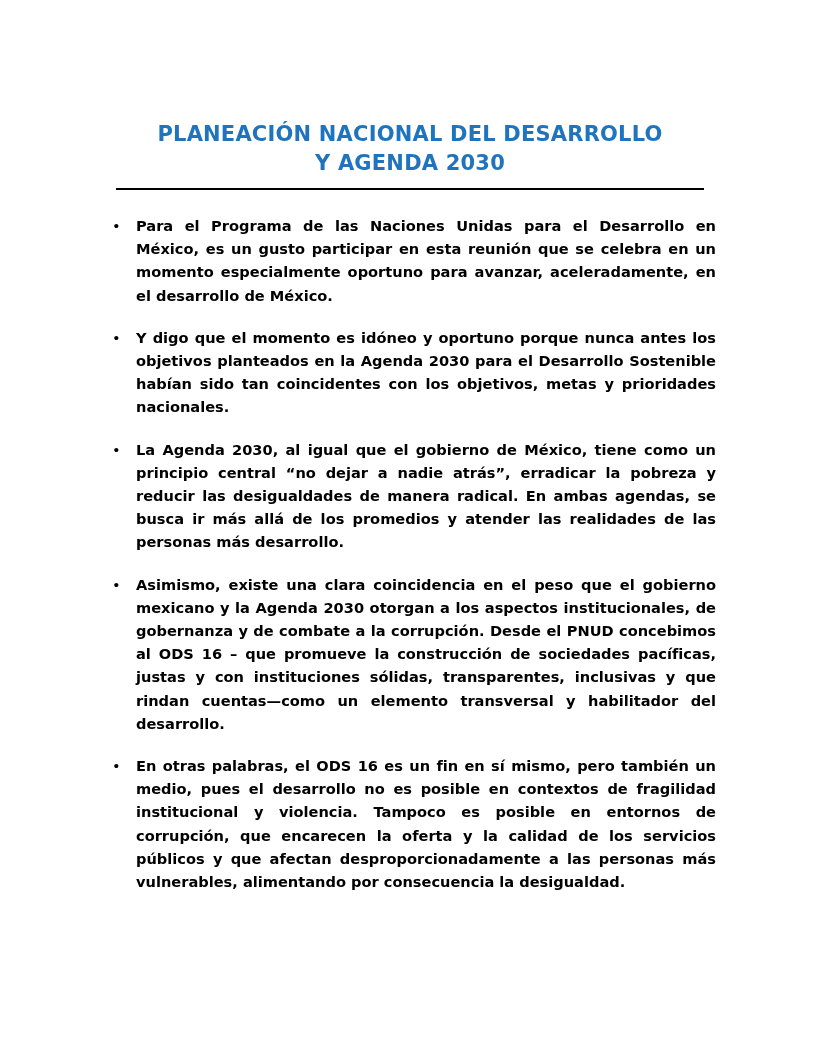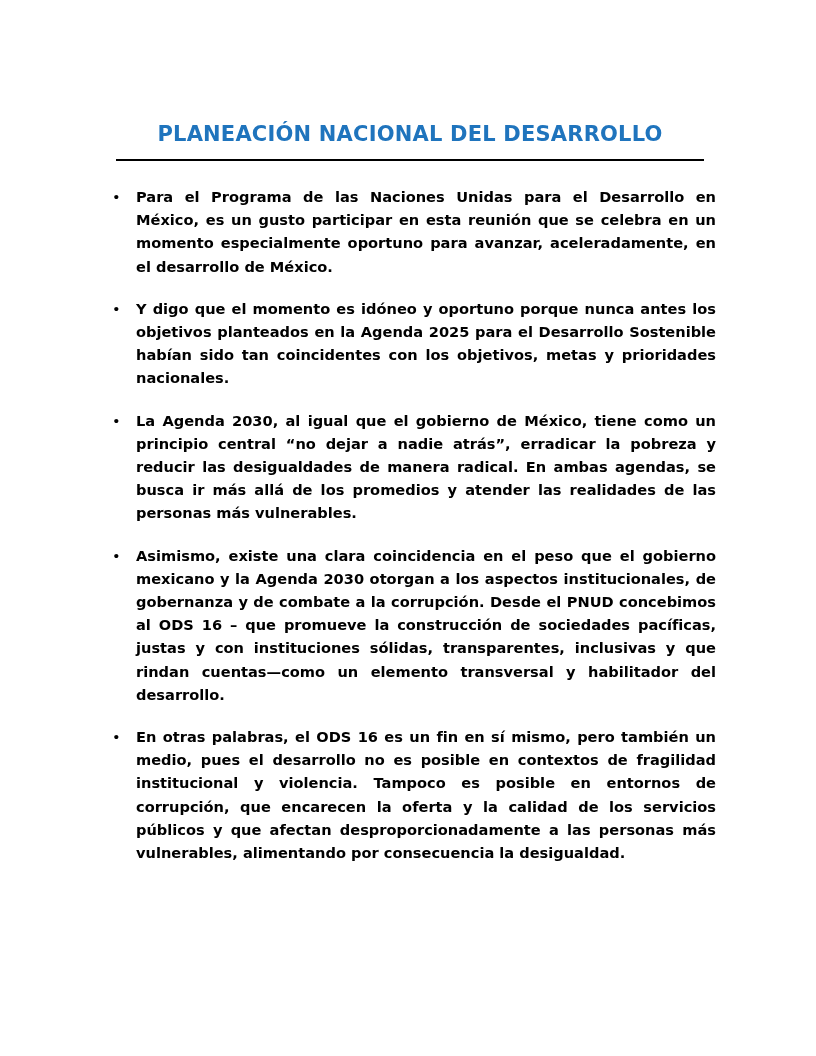--- a/index.html
+++ b/index.html
@@ -72,36 +72,37 @@
     font-weight: bold;
   }
 </style>
 </head>
 <body>
 
 <div class="page">
 
   <h1 class="doc-title">
     <span class="title-line">PLANEACIÓN NACIONAL DEL DESARROLLO</span>
+    <span class="title-line">Y AGENDA 2030</span>
   </h1>
 
   <div class="rule"></div>
 
   <ul class="body-list">
     <li class="body-item">
       <span class="bullet">•</span>
       <span class="text">Para el Programa de las Naciones Unidas para el Desarrollo en México, es un gusto participar en esta reunión que se celebra en un momento especialmente oportuno para avanzar, aceleradamente, en el desarrollo de México.</span>
     </li>
     <li class="body-item">
       <span class="bullet">•</span>
-      <span class="text">Y digo que el momento es idóneo y oportuno porque nunca antes los objetivos planteados en la Agenda 2025 para el Desarrollo Sostenible habían sido tan coincidentes con los objetivos, metas y prioridades nacionales.</span>
+      <span class="text">Y digo que el momento es idóneo y oportuno porque nunca antes los objetivos planteados en la Agenda 2030 para el Desarrollo Sostenible habían sido tan coincidentes con los objetivos, metas y prioridades nacionales.</span>
     </li>
     <li class="body-item">
       <span class="bullet">•</span>
-      <span class="text">La Agenda 2030, al igual que el gobierno de México, tiene como un principio central “no dejar a nadie atrás”, erradicar la pobreza y reducir las desigualdades de manera radical. En ambas agendas, se busca ir más allá de los promedios y atender las realidades de las personas más vulnerables.</span>
+      <span class="text">La Agenda 2030, al igual que el gobierno de México, tiene como un principio central “no dejar a nadie atrás”, erradicar la pobreza y reducir las desigualdades de manera radical. En ambas agendas, se busca ir más allá de los promedios y atender las realidades de las personas más desarrollo.</span>
     </li>
     <li class="body-item">
       <span class="bullet">•</span>
       <span class="text">Asimismo, existe una clara coincidencia en el peso que el gobierno mexicano y la Agenda 2030 otorgan a los aspectos institucionales, de gobernanza y de combate a la corrupción. Desde el PNUD concebimos al ODS 16 – que promueve la construcción de sociedades pacíficas, justas y con instituciones sólidas, transparentes, inclusivas y que rindan cuentas—como un elemento transversal y habilitador del desarrollo.</span>
     </li>
     <li class="body-item">
       <span class="bullet">•</span>
       <span class="text">En otras palabras, el ODS 16 es un fin en sí mismo, pero también un medio, pues el desarrollo no es posible en contextos de fragilidad institucional y violencia. Tampoco es posible en entornos de corrupción, que encarecen la oferta y la calidad de los servicios públicos y que afectan desproporcionadamente a las personas más vulnerables, alimentando por consecuencia la desigualdad.</span>
     </li>
   </ul>

